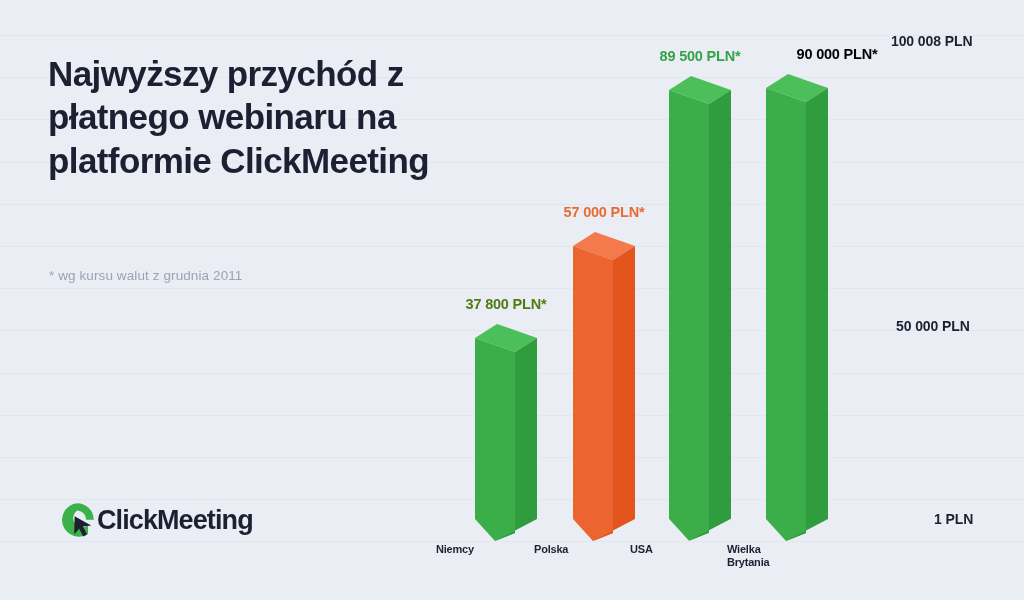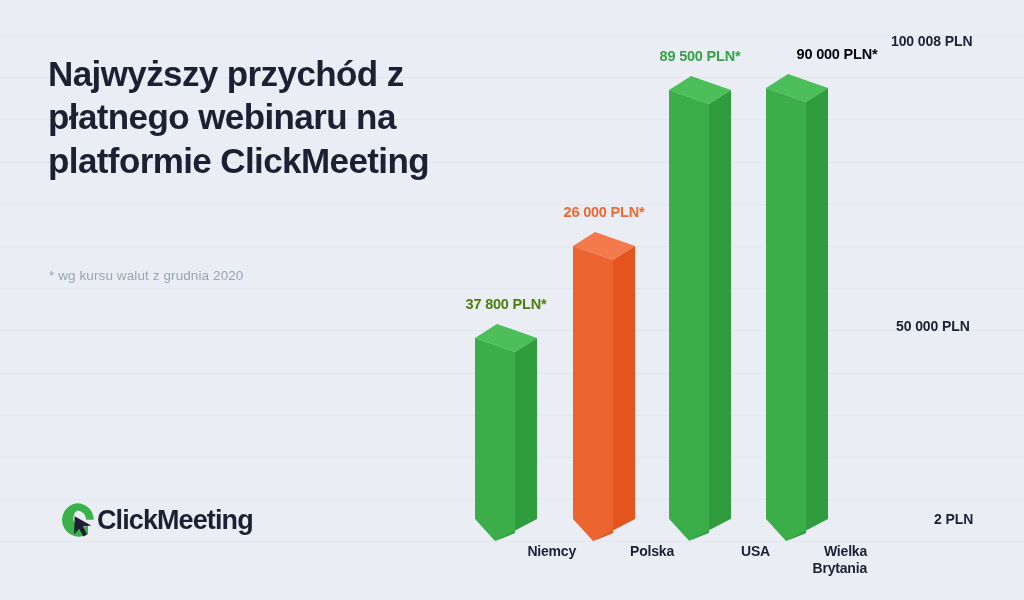--- a/index.html
+++ b/index.html
@@ -44,22 +44,22 @@
   #chart { position:absolute; left:0; top:0; width:1024px; height:600px; z-index:2; }
   .bar-3d { position:absolute; left:0; }
   .bar-3d svg { display:block; }
   .value-label {
     position:absolute; white-space:nowrap;
     font-size:14.5px; font-weight:bold; letter-spacing:-0.2px;
     text-align:center;
   }
   .cat-label {
     position:absolute; white-space:nowrap;
-    font-size:14px; font-weight:bold; color:#1d2033;
-    text-align:right; line-height:1.22; letter-spacing:-0.2px;
+    font-size:11px; font-weight:bold; color:#1d2033;
+    text-align:left; line-height:1.22; letter-spacing:-0.2px;
   }
 
   
   .y-label {
     position:absolute; white-space:nowrap;
     font-size:14px; font-weight:bold; color:#1d2033;
     letter-spacing:-0.1px; z-index:3;
   }
 </style>
 </head>
@@ -76,21 +76,21 @@
     <div class="gridline" style="top: 330px; background: rgb(226, 231, 238);"></div>
     <div class="gridline" style="top: 373px; background: rgb(226, 231, 238);"></div>
     <div class="gridline" style="top: 415px; background: rgb(226, 231, 238);"></div>
     <div class="gridline" style="top: 457px; background: rgb(226, 231, 238);"></div>
     <div class="gridline" style="top: 499px; background: rgb(226, 231, 238);"></div>
     <div class="gridline" style="top: 541px; background: rgb(226, 231, 238);"></div>
   </div>
 
 <div id="left-panel">
   <div id="headline">Najwyższy przychód z płatnego webinaru na platformie ClickMeeting</div>
-  <div id="footnote">* wg kursu walut z grudnia 2020</div>
+  <div id="footnote">* wg kursu walut z grudnia 2011</div>
 
   <div id="logo">
     <div id="logo-mark">
       <svg width="40" height="40" viewBox="0 0 40 40">
         <path d="M20 3.2 A16.8 16.8 0 1 0 31 34 L31 25.6 A9.2 9.2 0 1 1 20 10.6 A9.2 9.2 0 0 1 29.2 19.8 L36.8 19.8 A16.8 16.8 0 0 0 20 3.2 Z" fill="#3bb14a"></path>
         <path d="M17.6 16.2 L34.2 25.6 L26.0 26.6 L30.0 34.6 L26.2 36.6 L22.2 28.7 L17.2 34.2 Z" fill="#1d2033"></path>
       </svg>
     </div>
     <div id="logo-text">ClickMeeting</div>
   </div>
@@ -106,21 +106,21 @@
     </div>
     <div class="value-label" style="color: #4d7c0f; left: 436px; width: 140px; top: 295.938px;">37 800 PLN*</div>
     <div class="cat-label" style="left: 436px; width: 140px; top: 543px;">Niemcy</div>
     <div class="bar-3d" style="left: 573px; top: 231.97px;">
       <svg width="63" height="311.03" viewBox="0 0 63 311.03">
         <polygon points="0,14 22,0 62,14 40,28" fill="#f4794c"></polygon>
         <polygon points="0,14 40,28 40,301.03 20,309.03 0,287.03" fill="#ec6430"></polygon>
         <polygon points="40,28 62,14 62,287.03 20,309.03 40,301.03" fill="#e3551d"></polygon>
       </svg>
     </div>
-    <div class="value-label" style="color: rgb(234, 106, 51); left: 534px; width: 140px; top: 203.97px;">26 000 PLN*</div>
+    <div class="value-label" style="color: rgb(234, 106, 51); left: 534px; width: 140px; top: 203.97px;">57 000 PLN*</div>
     <div class="cat-label" style="left: 534px; width: 140px; top: 543px;">Polska</div>
     <div class="bar-3d" style="left: 669px; top: 76.295px;">
       <svg width="63" height="466.705" viewBox="0 0 63 466.705">
         <polygon points="0,14 22,0 62,14 40,28" fill="#4cbe5a"></polygon>
         <polygon points="0,14 40,28 40,456.705 20,464.705 0,442.705" fill="#3bae49"></polygon>
         <polygon points="40,28 62,14 62,442.705 20,464.705 40,456.705" fill="#2f9d3e"></polygon>
       </svg>
     </div>
     <div class="value-label" style="color: rgb(52, 162, 71); left: 630px; width: 140px; top: 48.295px;">89 500 PLN*</div>
     <div class="cat-label" style="left: 630px; width: 140px; top: 543px;">USA</div>
@@ -130,13 +130,13 @@
         <polygon points="0,14 40,28 40,459.1 20,467.1 0,445.1" fill="#3bae49"></polygon>
         <polygon points="40,28 62,14 62,445.1 20,467.1 40,459.1" fill="#2f9d3e"></polygon>
       </svg>
     </div>
     <div class="value-label" style="color: #000000; left: 767px; width: 140px; top: 45.9px;">90 000 PLN*</div>
     <div class="cat-label" style="left: 727px; width: 140px; top: 543px;">Wielka<br>Brytania</div>
   </div>
 
 <div class="y-label" style="left:891px; top:33px;">100 008 PLN</div>
 <div class="y-label" style="left:896px; top:272px;margin-top:46px;">50 000 PLN</div>
-<div class="y-label" style="left:934px; top:511px;">2 PLN</div>
+<div class="y-label" style="left:934px; top:511px;">1 PLN</div>
 
 </body></html>

